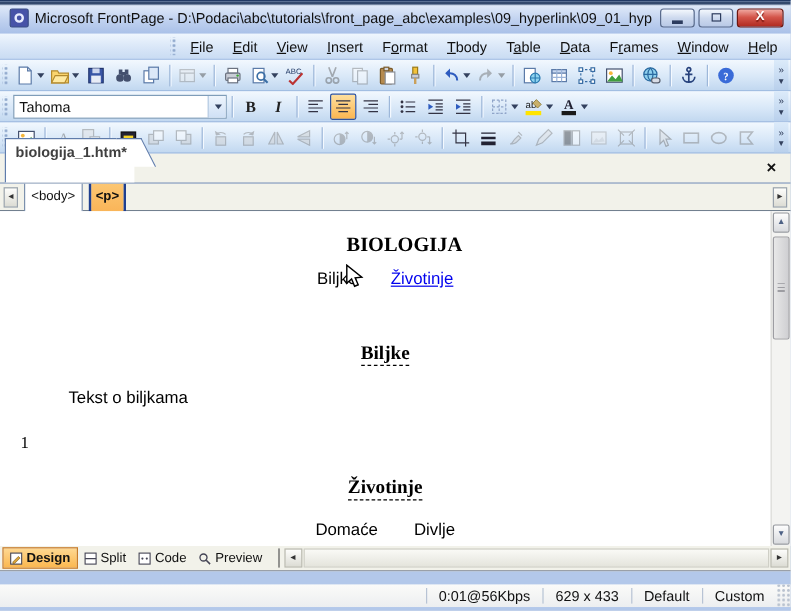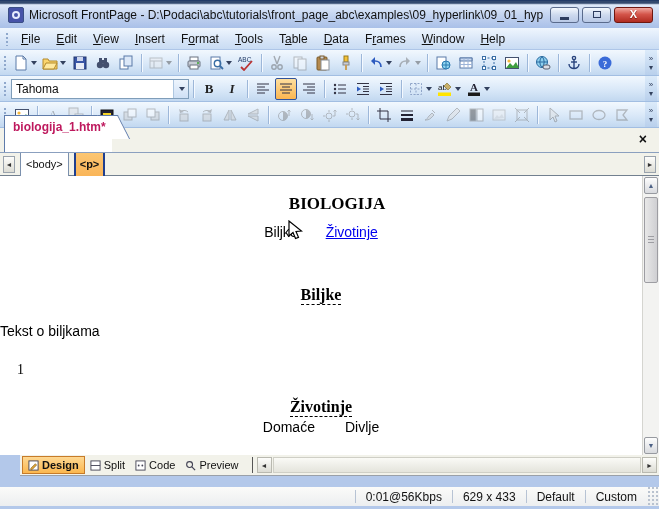--- a/index.html
+++ b/index.html
@@ -16,21 +16,21 @@
   .titletext{font-size:12px;color:#111;white-space:nowrap;overflow:hidden;flex:1 1 auto;}
   .winbtns{display:flex;gap:3px;margin-left:6px;}
   .wbtn{width:29px;height:16px;border:1px solid #5a6b8c;border-radius:3px;
        background:linear-gradient(180deg,#f4f8fd,#cdd9ee 50%,#b9c9e6);display:flex;align-items:center;justify-content:center;}
   .wbtn.close{width:39px;border-color:#6e1710;background:linear-gradient(180deg,#f0a8a0,#d4554a 45%,#b02b21);}
   .glyph-min{width:9px;height:3px;background:#2d3c5e;margin-top:7px;}
   .glyph-max{width:8px;height:7px;border:1px solid #2d3c5e;background:transparent;}
   .glyph-x{color:#fff;font-weight:bold;font-size:11px;line-height:1;text-shadow:0 1px 1px #7e1810;}
   
   .menubar{height:22px;flex:0 0 22px;display:flex;align-items:center;gap:2px;
-       background:linear-gradient(180deg,#eff6fe,#d7e5f7 60%,#c9dcf3);padding:0 4px;border-bottom:1px solid #aec6e8;}
+       background:linear-gradient(180deg,#eff6fe,#d7e5f7 60%,#c9dcf3);padding:0 4px;border-bottom:1px solid #aec6e8;justify-content:flex-end;}
   .grip{width:5px;height:70%;margin-right:3px;
        background-image:radial-gradient(circle,#8fa8cc 1px,rgba(0,0,0,0) 1.3px);background-size:4px 4px;background-position:1px 1px;}
   .menuitem{font-size:12px;padding:2px 7px;color:#111;white-space:nowrap;}
   .menuitem .u{text-decoration:underline;}
   
   .toolbar{height:26px;flex:0 0 26px;display:flex;align-items:center;gap:1px;padding:0 2px;
        background:linear-gradient(180deg,#f2f8fe,#d9e8f8 55%,#c2d8f0);border-bottom:1px solid #a2bee2;}
   .tbtn{height:22px;min-width:22px;display:flex;align-items:center;justify-content:center;padding:0 2px;border-radius:2px;}
   .tbsep{width:1px;height:18px;background:#9db7d9;margin:0 3px;box-shadow:1px 0 0 #f4f9ff;}
   .drop{width:0;height:0;border-left:3px solid transparent;border-right:3px solid transparent;border-top:4px solid #33415e;margin-left:2px;}
@@ -40,21 +40,21 @@
        font-size:8px;color:#33415e;background:linear-gradient(180deg,#dcebfa,#b9d0ec);}
   .combo{height:20px;background:#fff;border:1px solid #7f9db9;display:flex;align-items:center;font-size:12px;color:#111;}
   .combo .val{flex:1 1 auto;padding:0 4px;white-space:nowrap;overflow:hidden;}
   .combo .arrowbox{width:15px;height:100%;border-left:1px solid #aec6e0;display:flex;align-items:center;justify-content:center;
        background:linear-gradient(180deg,#eef5fd,#cfe0f5);}
   .active-toggle{border:1px solid #31539b;background:linear-gradient(180deg,#fedf9e,#fbb550);}
   .txticon{font-family:"Liberation Serif",serif;font-size:13px;font-weight:bold;color:#222;line-height:1;}
   
   .tabrow{height:25px;flex:0 0 25px;background:#f2f2ea;display:flex;align-items:flex-end;position:relative;border-bottom:1px solid #8ba0bf;}
   .doctab{position:relative;margin-left:4px;height:37px;background:#fff;border:1px solid #5f7cab;border-right:none;border-bottom:none;
-       padding:4px 6px 0 8px;font-size:12px;font-weight:bold;color:#be185d;z-index:1;text-align:center;}
+       padding:4px 6px 0 8px;font-size:12px;font-weight:bold;color:#404040;z-index:1;text-align:center;}
   .doctab::after{content:"";position:absolute;top:-1px;right:-12px;width:20px;height:23px;background:#fff;
        border-top:1px solid #5f7cab;border-right:1px solid #5f7cab;transform:skewX(27deg);z-index:-1;}
   .tabclose{position:absolute;right:12px;top:4px;font-size:14px;font-weight:bold;color:#111;line-height:1;}
   
   .tagrow{height:23px;flex:0 0 23px;background:#f2f2ea;display:flex;align-items:center;gap:5px;padding:0 3px;border-bottom:1px solid #72808f;}
   .navbtn{width:12px;height:17px;border:1px solid #9aa3ad;background:linear-gradient(180deg,#fdfdfb,#dcdcd4);
        display:flex;align-items:center;justify-content:center;font-size:7px;color:#333;}
   .tagbtn{height:35px;border:1px solid #7b90ad;background:#fff;font-size:11px;color:#111;
        display:flex;align-items:center;padding:0 5px;font-family:"Liberation Sans",sans-serif;}
   .tagbtn.current{background:linear-gradient(180deg,#fcc977,#f9b254);border:2px solid #1f3f8f;font-weight:bold;padding:0 4px;}
@@ -72,21 +72,21 @@
   .vscroll{flex:0 0 17px;background:#f3f3f1;border-left:1px solid #d5d5d0;display:flex;flex-direction:column;}
   .sbtn{height:17px;flex:0 0 17px;margin:1px;border:1px solid #979aa0;border-radius:2px;
        background:linear-gradient(180deg,#fdfdfd,#d8dade);display:flex;align-items:center;justify-content:center;
        font-size:7px;color:#4d6185;}
   .vtrack{flex:1 1 auto;position:relative;margin:0 1px;}
   .vthumb{position:absolute;top:2px;left:0;right:0;height:86px;border:1px solid #9d9da2;border-radius:2px;
        background:linear-gradient(90deg,#e8e8e8,#cfcfd2);}
   .vthumb::after{content:"";position:absolute;left:3px;right:3px;top:38px;height:8px;
        background:repeating-linear-gradient(180deg,#9d9da2 0 1px,rgba(0,0,0,0) 1px 3px);}
   
-  .viewrow{height:21px;flex:0 0 21px;background:#f2f2ea;display:flex;align-items:center;padding:0 2px;position:relative;border-bottom:1px solid #9aa0a8;margin-left:20px;}
+  .viewrow{height:21px;flex:0 0 21px;background:#f2f2ea;display:flex;align-items:center;padding:0 2px;position:relative;border-bottom:1px solid #9aa0a8;}
   .viewtab{display:flex;align-items:center;gap:3px;font-size:11px;color:#111;padding:1px 5px;height:18px;}
   .viewtab.active{border:1px solid #c77b29;background:linear-gradient(180deg,#fed892,#fbb74f);font-weight:bold;}
   .vicon{width:11px;height:11px;display:block;}
   .vsep{width:1px;height:16px;background:#555;margin:0 4px 0 8px;}
   .harrow{width:15px;height:16px;display:flex;align-items:center;justify-content:center;font-size:7px;color:#333;
        border:1px solid #b9b9b0;background:linear-gradient(180deg,#fdfdfb,#dcdcd4);}
   .htrack{flex:1 1 auto;height:16px;margin:0 1px;background:linear-gradient(180deg,#fafaf6,#e4e4dc);border:1px solid #cfcfc6;}
   
   .statusbar{height:22px;flex:0 0 22px;background:linear-gradient(180deg,#fbfbf9,#eceef0);display:flex;align-items:center;
        font-size:12px;color:#111;border-bottom:3px solid #b3c8ea;margin-top:11px;}
@@ -119,21 +119,21 @@
     </span>
   </div>
 
   <div class="menubar">
     <span class="grip"></span>
     <span class="menuitem"><span></span><span class="u">F</span><span>ile</span></span>
     <span class="menuitem"><span></span><span class="u">E</span><span>dit</span></span>
     <span class="menuitem"><span></span><span class="u">V</span><span>iew</span></span>
     <span class="menuitem"><span></span><span class="u">I</span><span>nsert</span></span>
     <span class="menuitem"><span>F</span><span class="u">o</span><span>rmat</span></span>
-    <span class="menuitem"><span></span><span class="u">T</span><span>ools</span></span>
+    <span class="menuitem"><span></span><span class="u">T</span><span>body</span></span>
     <span class="menuitem"><span>T</span><span class="u">a</span><span>ble</span></span>
     <span class="menuitem"><span></span><span class="u">D</span><span>ata</span></span>
     <span class="menuitem"><span>F</span><span class="u">r</span><span>ames</span></span>
     <span class="menuitem"><span></span><span class="u">W</span><span>indow</span></span>
     <span class="menuitem"><span></span><span class="u">H</span><span>elp</span></span>
   </div>
 
   <div class="toolbar">
     <span class="grip"></span>
     <span class="tbtn">
@@ -568,24 +568,24 @@
   <div class="docwrap">
     <div class="doc">
       <div class="docrow serifhead" style="top:18px">BIOLOGIJA</div>
       <div class="docrow" style="top:48px">
         <span class="plain">Biljke</span><span style="display:inline-block;width:28px"></span><span class="hyperlink">Životinje</span>
       </div>
       <svg class="cursor" style="left:288px;top:44px" width="15" height="21" viewBox="0 0 15 21">
         <path d="M1 1v15l4-3.5 2.5 6 3-1.2-2.5-5.8 5.5-.5z" fill="#fff" stroke="#000" stroke-width="1.2"></path>
       </svg>
       <div class="docrow" style="top:110px"><span class="bookmark">Biljke</span></div>
-      <div class="docrow" style="top:147px;text-align:left;">Tekst o biljkama</div>
+      <div class="docrow" style="top:147px;text-align:left;padding-left:57px">Tekst o biljkama</div>
       <div class="docrow" style="top:186px;text-align:left;padding-left:17px;font-family:'Liberation Serif',serif">1</div>
       <div class="docrow" style="top:222px"><span class="bookmark">Životinje</span></div>
-      <div class="docrow" style="top:243px">
+      <div class="docrow" style="top:257px">
         <span class="plain">Domaće</span><span style="display:inline-block;width:30px"></span><span class="plain">Divlje</span>
       </div>
     </div>
     <div class="vscroll">
       <span class="sbtn">
           <span>▲</span>
         </span>
       <div class="vtrack">
           <div class="vthumb"></div>
         </div>

